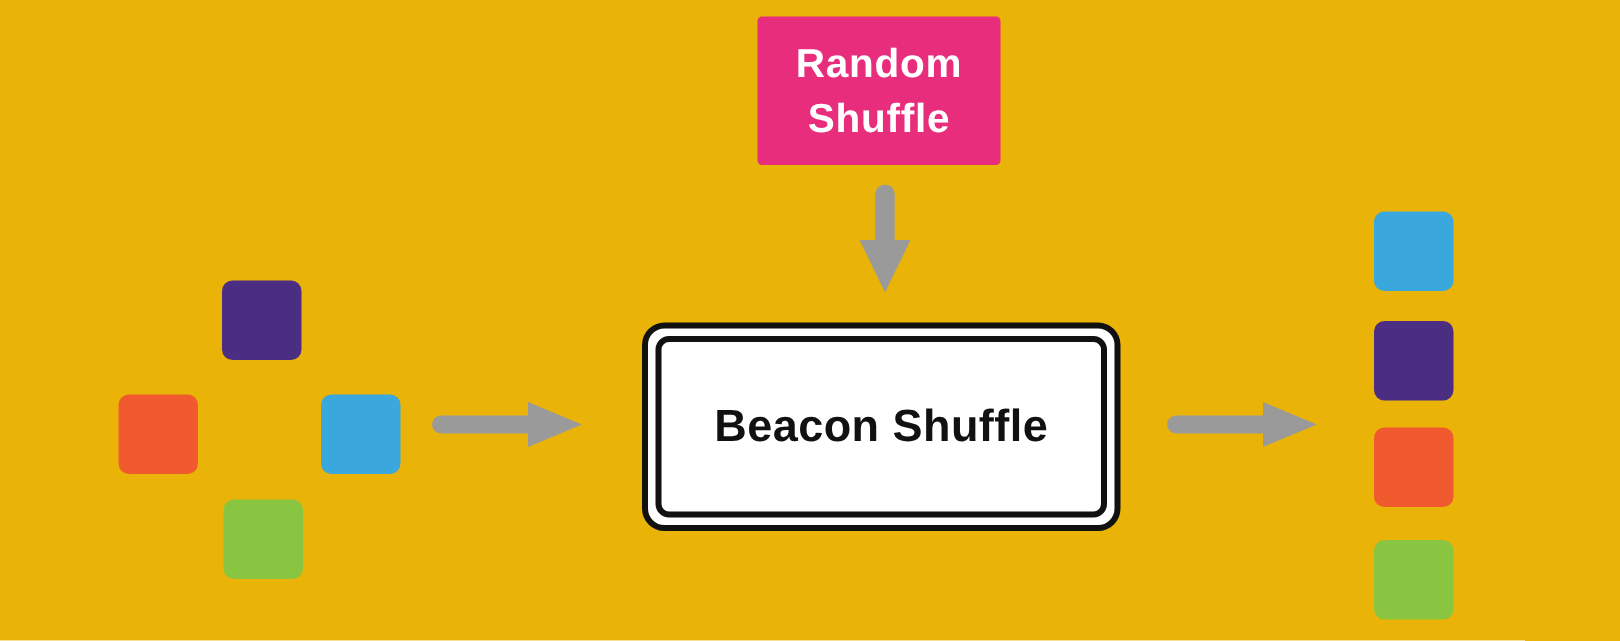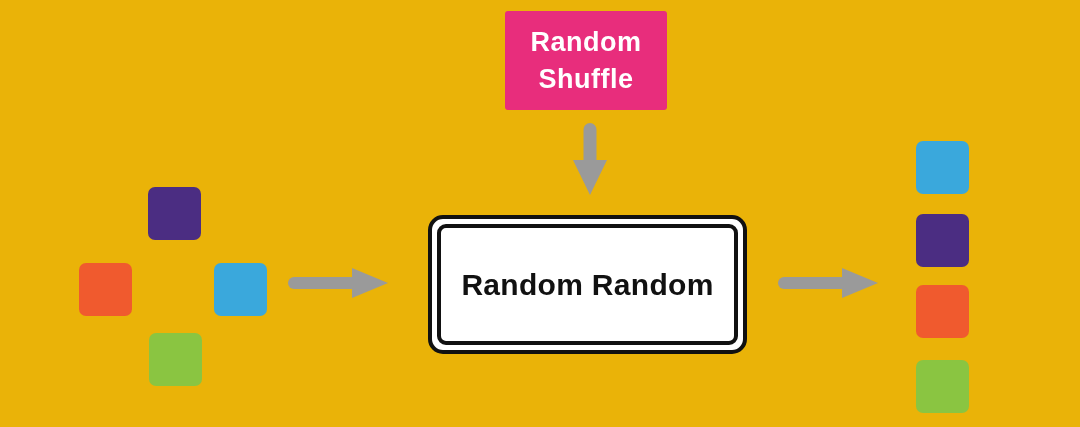--- a/index.html
+++ b/index.html
@@ -105,21 +105,21 @@
 
   <div class="arrow arrow-left" style="color: rgb(154, 154, 154);">
     <svg viewBox="0 0 100 30" xmlns="http://www.w3.org/2000/svg">
       <rect x="0" y="9" width="70" height="12" rx="6" fill="currentColor"></rect>
       <polygon points="64,0 100,15 64,30" fill="currentColor"></polygon>
     </svg>
   </div>
 
   <div class="shuffle-outer">
     <div class="shuffle-inner">
-      <span class="shuffle-label">Random Random</span>
+      <span class="shuffle-label">Beacon Shuffle</span>
     </div>
   </div>
 
   <div class="arrow arrow-right" style="color: rgb(154, 154, 154);">
     <svg viewBox="0 0 100 30" xmlns="http://www.w3.org/2000/svg">
       <rect x="0" y="9" width="70" height="12" rx="6" fill="currentColor"></rect>
       <polygon points="64,0 100,15 64,30" fill="currentColor"></polygon>
     </svg>
   </div>
 

